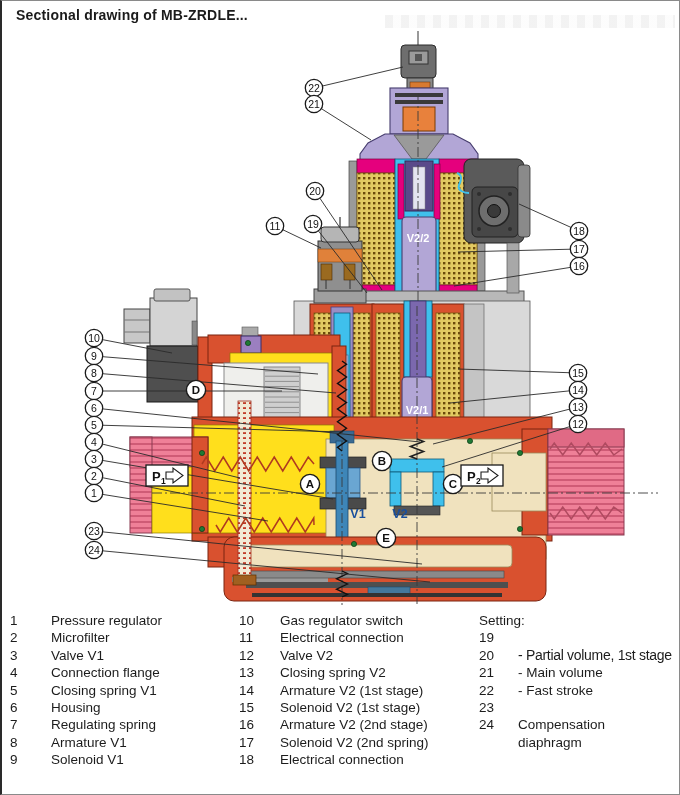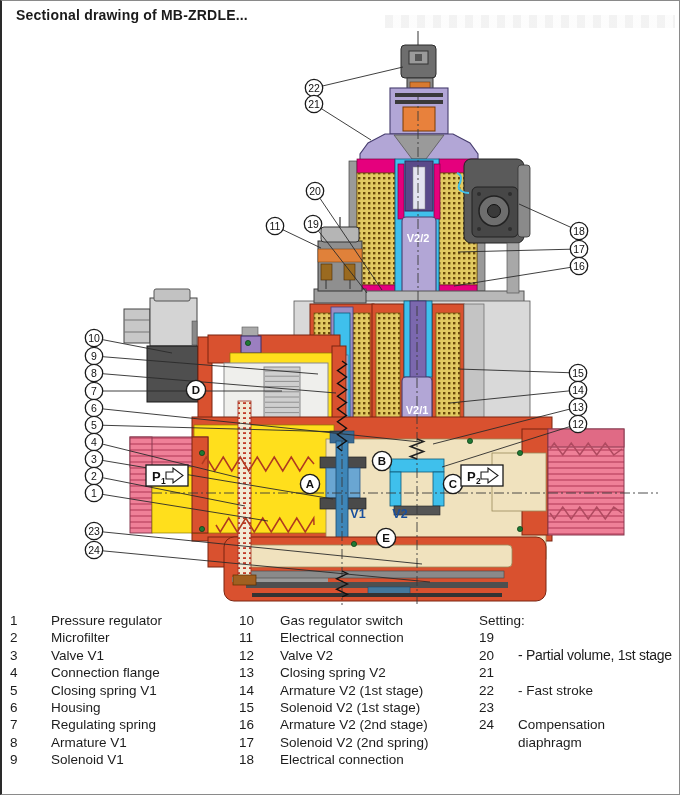--- a/index.html
+++ b/index.html
@@ -446,20 +446,21 @@
         <div class="lhead">Setting:</div>
         <div class="lrow">
           <span class="lnum">19</span>
         </div>
         <div class="lrow">
           <span class="lnum">20</span>
           <span class="lbl cond">- Partial volume, 1st stage</span>
         </div>
         <div class="lrow">
           <span class="lnum">21</span>
+          <span class="lbl">- Main volume</span>
         </div>
         <div class="lrow">
           <span class="lnum">22</span>
           <span class="lbl">- Fast stroke</span>
         </div>
         <div class="lrow">
           <span class="lnum">23</span>
         </div>
         <div class="lrow">
           <span class="lnum">24</span>

